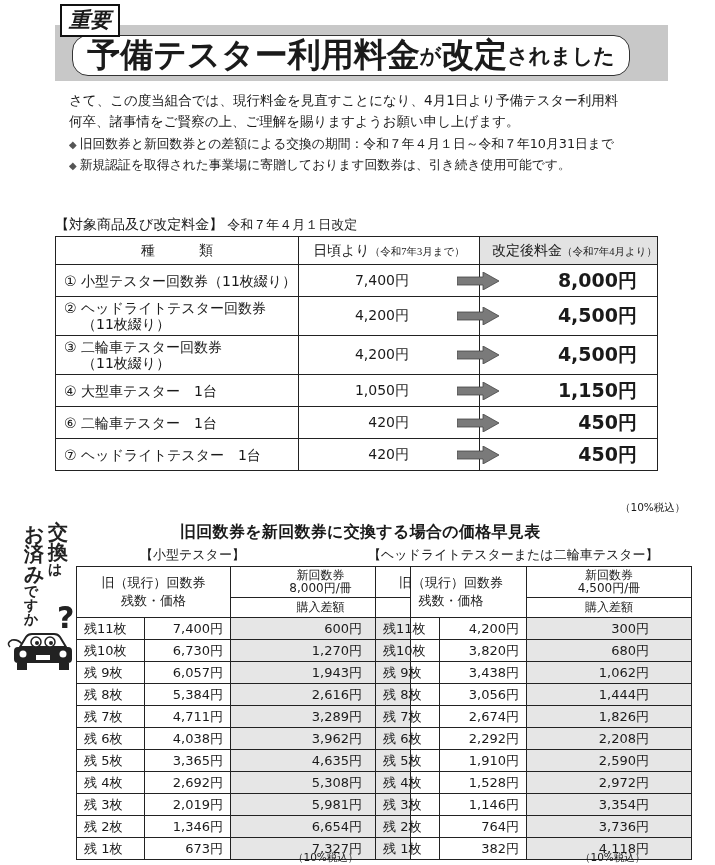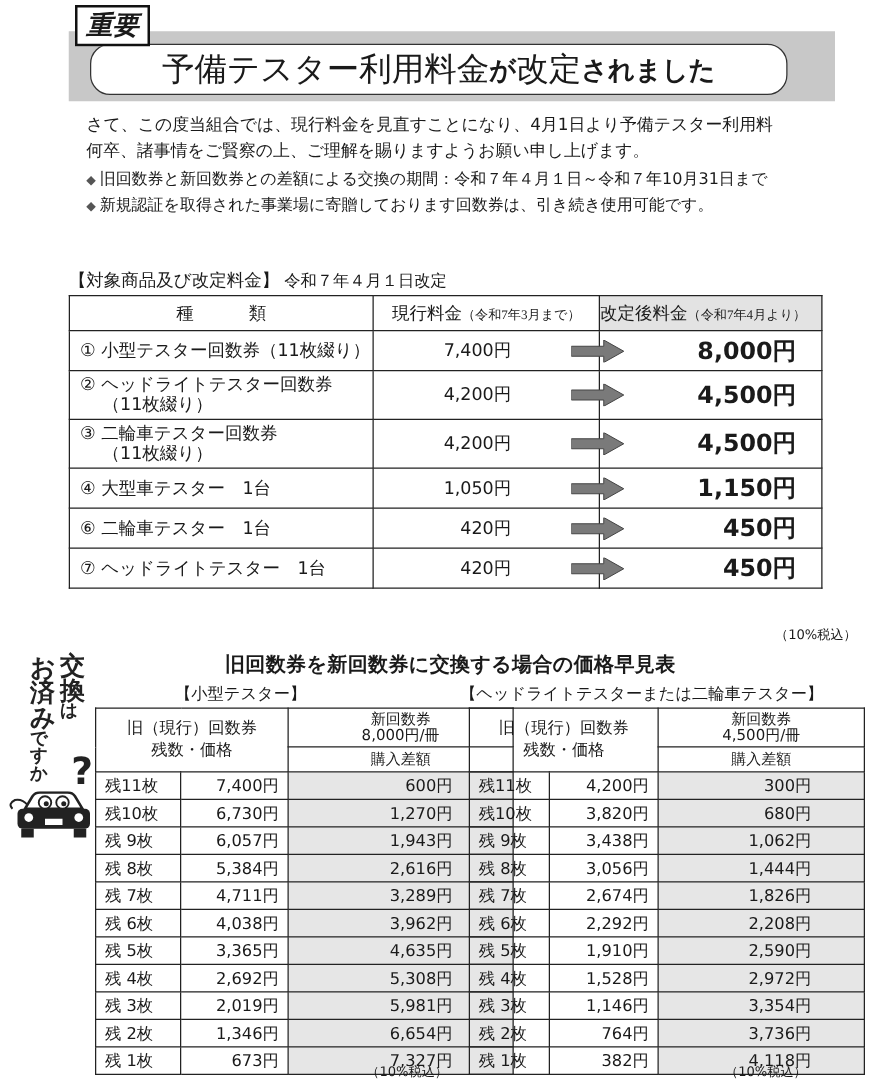--- a/index.html
+++ b/index.html
@@ -13,41 +13,41 @@
   .badge {
     left: 60px; top: 4px; height: 29px; padding: 0 7px; border: 2px solid #111;
     background: #fff; font-weight: bold; font-size: 21px; line-height: 29px; z-index: 3; font-style: italic;
   }
   .banner { left: 55px; top: 25px; width: 613px; height: 56px; background: #c8c8c8; z-index: 1; }
   .banner-pill {
     left: 72px; top: 35px; width: 556px; height: 39px; background: #fff; border: 1.5px solid #333;
     border-radius: 16px; z-index: 2; display: flex; align-items: center; justify-content: center;
     white-space: nowrap;
   }
-  .banner-pill .big { font-size: 26px; font-weight: normal; letter-spacing: 0px; }
+  .banner-pill .big { font-size: 33px; font-weight: bold; letter-spacing: 0px; }
   .banner-pill .small { font-size: 21px; font-weight: bold; }
 
   
   .intro { left: 55px; top: 90px; width: 612px; font-size: 13.5px; line-height: 21px; }
   .intro p { margin: 0; }
   .indent { text-indent: 14px; }
   .bullets { margin-top: 2px !important; font-size: 12.8px; line-height: 20px; }
   .bullet-line { padding-left: 14px; }
   .diamond { color: #555; font-size: 10px; margin-right: 3px; }
   .section-head { left: 55px; top: 216px; font-size: 14px; }
   .section-head .date { font-size: 13px; margin-left: 4px; }
 
   
   table.main { left: 55px; top: 236px; border-collapse: collapse; font-size: 14px; }
   table.main td, table.main th { border: 1.3px solid #222; padding: 0; }
   table.main th { font-weight: normal; height: 27px; font-size: 14px; }
   .th-type { width: 242px; text-align: center; margin-top: 12px; }
   .th-type span { letter-spacing: 44px; margin-right: -44px; }
   .th-cur { width: 180px; text-align: center; white-space: nowrap; }
-  .th-new { width: 177px; background: #e3e3e3; text-align: left; white-space: nowrap; }
+  .th-new { width: 177px; background: #e3e3e3; text-align: right; white-space: nowrap; }
   .th-small { font-size: 10.5px; font-family: Liberation Serif, serif; }
   .td-name { padding-left: 8px !important; height: 31px; line-height: 16px; }
   .td-name .sub { display: block; padding-left: 18px; }
   tr.tall .td-name { height: 38px; }
   .td-cur { text-align: right; padding-right: 70px !important; position: relative; }
   .arrow { position: absolute; right: -21px; top: 50%; margin-top: -9px; width: 43px; height: 18px; z-index: 5; }
   .td-new { text-align: right; padding-right: 20px !important; font-weight: bold; font-size: 19px; }
   .note { font-size: 10.5px; }
 
   
@@ -103,21 +103,21 @@
 </div>
 
 <div class="abs section-head">
   <span>【対象商品及び改定料金】</span><span class="date">令和７年４月１日改定</span>
 </div>
 
 <table class="abs main">
   <tbody>
       <tr>
     <th class="th-type"><span>種類</span></th>
-    <th class="th-cur"><span>現行料金</span><span class="th-small">（令和7年3月まで）</span></th>
+    <th class="th-cur"><span>日頃より</span><span class="th-small">（令和7年3月まで）</span></th>
     <th class="th-new"><span>改定後料金</span><span class="th-small">（令和7年4月より）</span></th>
   </tr>
   </tbody>
     <tbody id="price-rows">
       <tr>
         <td class="td-name"><span>① 小型テスター回数券（11枚綴り）</span></td>
         <td class="td-cur"><span>7,400円</span><svg class="arrow" viewBox="0 0 43 18">
             <path d="M0 5 H26 V0 L42 9 L26 18 V13 H0 Z" fill="#7a7a7a" stroke="#444" stroke-width="0.8"></path>
           </svg></td>
         <td class="td-new">8,000円</td>

